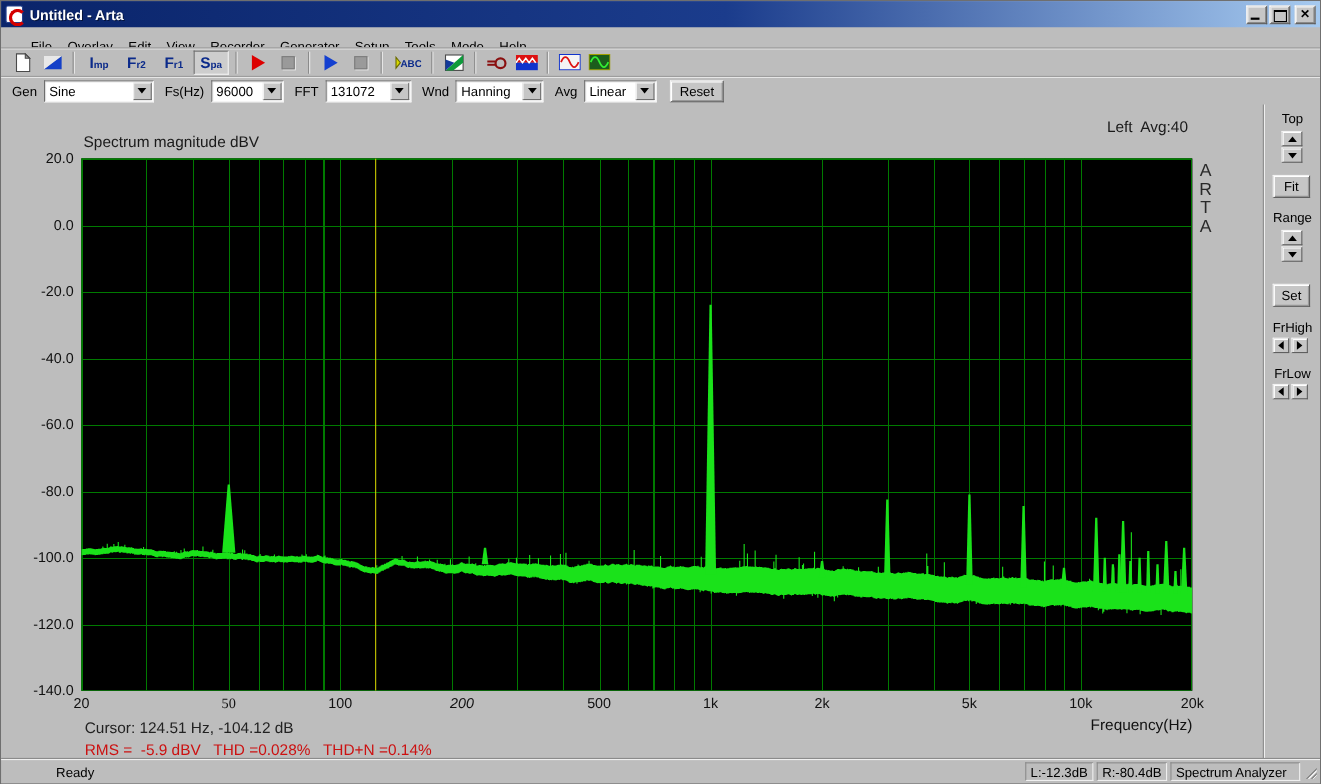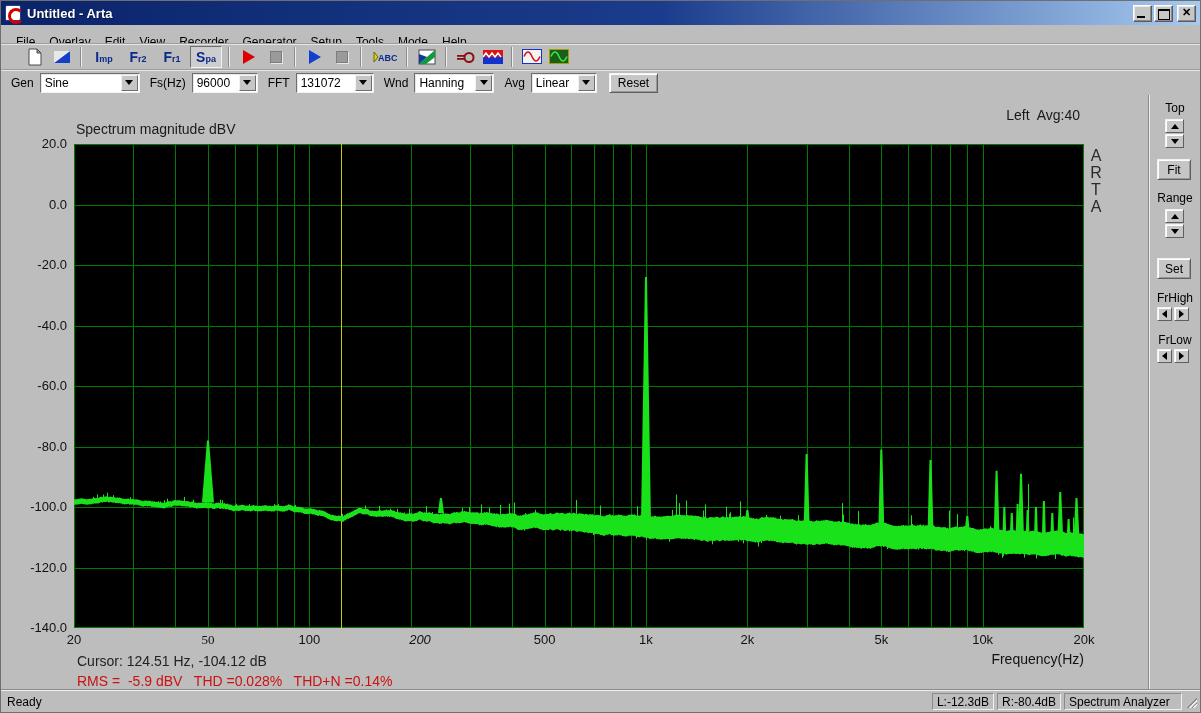--- a/index.html
+++ b/index.html
@@ -26,26 +26,26 @@
     border-color:#fff #5a5a5a #5a5a5a #fff; box-shadow:inset -1px -1px 0 #8a8a8a, inset 1px 1px 0 #e9e9e9;
     margin-left:2px; position:relative; }
   .cap-btn.close { margin-left:4px; }
   .glyph-min::after { content:""; position:absolute; left:3px; bottom:3px; width:8px; height:2px; background:#000; }
   .glyph-max::after { content:""; position:absolute; left:3px; top:3px; width:10px; height:8px;
     border:1px solid #000; border-top-width:2px; }
   .glyph-close::after { content:"\2715"; position:absolute; left:0; right:0; top:0px; text-align:center;
     font-size:11px; font-weight:bold; color:#000; }
   
   #menubar { position:absolute; left:1px; top:25px; right:1px; height:34px;
-    display:flex; align-items:center; font-size:12px; padding-left:8px; background:#bdbdbd; }
+    display:flex; align-items:center; font-size:12px; padding-left:20px; background:#bdbdbd; }
   .menu-item { padding:1px 7px; color:#000; }
   
   #toolbar { position:absolute; left:1px; top:43px; right:1px; height:26px; background:#bdbdbd;
     border-top:1px solid #9d9d9d; box-shadow:inset 0 1px 0 #e6e6e6;
-    display:flex; align-items:center; padding-left:20px; }
+    display:flex; align-items:center; padding-left:6px; }
   .tb-sep { width:2px; height:20px; margin:0 5px;
     border-left:1px solid #8b8b8b; border-right:1px solid #efefef; }
   .tb-btn { width:25px; height:22px; display:flex; align-items:center; justify-content:center;
     margin:0 1px; position:relative; }
   .tb-btn.wide { width:32px; }
   .tb-btn.pressed { background:#cdcdcd; border:1px solid; border-color:#6e6e6e #f2f2f2 #f2f2f2 #6e6e6e; }
   .tb-text { color:#0b2a8a; font-weight:bold; font-size:9px; letter-spacing:0px; display:block; }
   .tb-text::first-letter { font-size:14px; }
   .play { width:0; height:0; border-style:solid; border-width:7px 0 7px 12px; border-color:transparent; }
   .play.red { border-left-color:#dd0000; }
@@ -91,21 +91,21 @@
   .arrow-btn { position:absolute; width:15px; height:14px; background:#c6c6c6; border:1px solid;
     border-color:#f2f2f2 #5f5f5f #5f5f5f #f2f2f2; box-shadow:inset 1px 1px 0 #fff;
     display:flex; align-items:center; justify-content:center; }
   .arrow-btn::after { content:""; width:0; height:0; border:4px solid transparent; }
   .arrow-btn.left::after { border-right:5px solid #000; margin-left:-4px; }
   .arrow-btn.right::after { border-left:5px solid #000; margin-right:-4px; }
   .side-btn { position:absolute; left:1156px; width:34px; height:21px; }
   
   #statusbar { position:absolute; left:1px; right:1px; bottom:1px; height:22px; background:#bdbdbd;
     border-top:1px solid #efefef; box-shadow:0 -1px 0 #8b8b8b; font-size:12px;
-    display:flex; align-items:center; }
+    display:flex; align-items:center;padding-left:44px; }
   #status-ready { padding-left:6px; flex:1 1 auto; color:#000; }
   .status-field { height:17px; border:1px solid; border-color:#8b8b8b #efefef #efefef #8b8b8b;
     margin-right:3px; padding:1px 4px 0 4px; color:#000; white-space:nowrap; }
   #size-grip { width:14px; height:17px; margin-right:1px; position:relative; }
   #size-grip::before { content:""; position:absolute; right:2px; bottom:2px; width:10px; height:10px;
     background:
       linear-gradient(135deg, transparent 0 50%, #8b8b8b 50% 58%, #efefef 58% 66%, transparent 66% 72%,
       #8b8b8b 72% 80%, #efefef 80% 88%, transparent 88%); }
 </style>
 </head>

